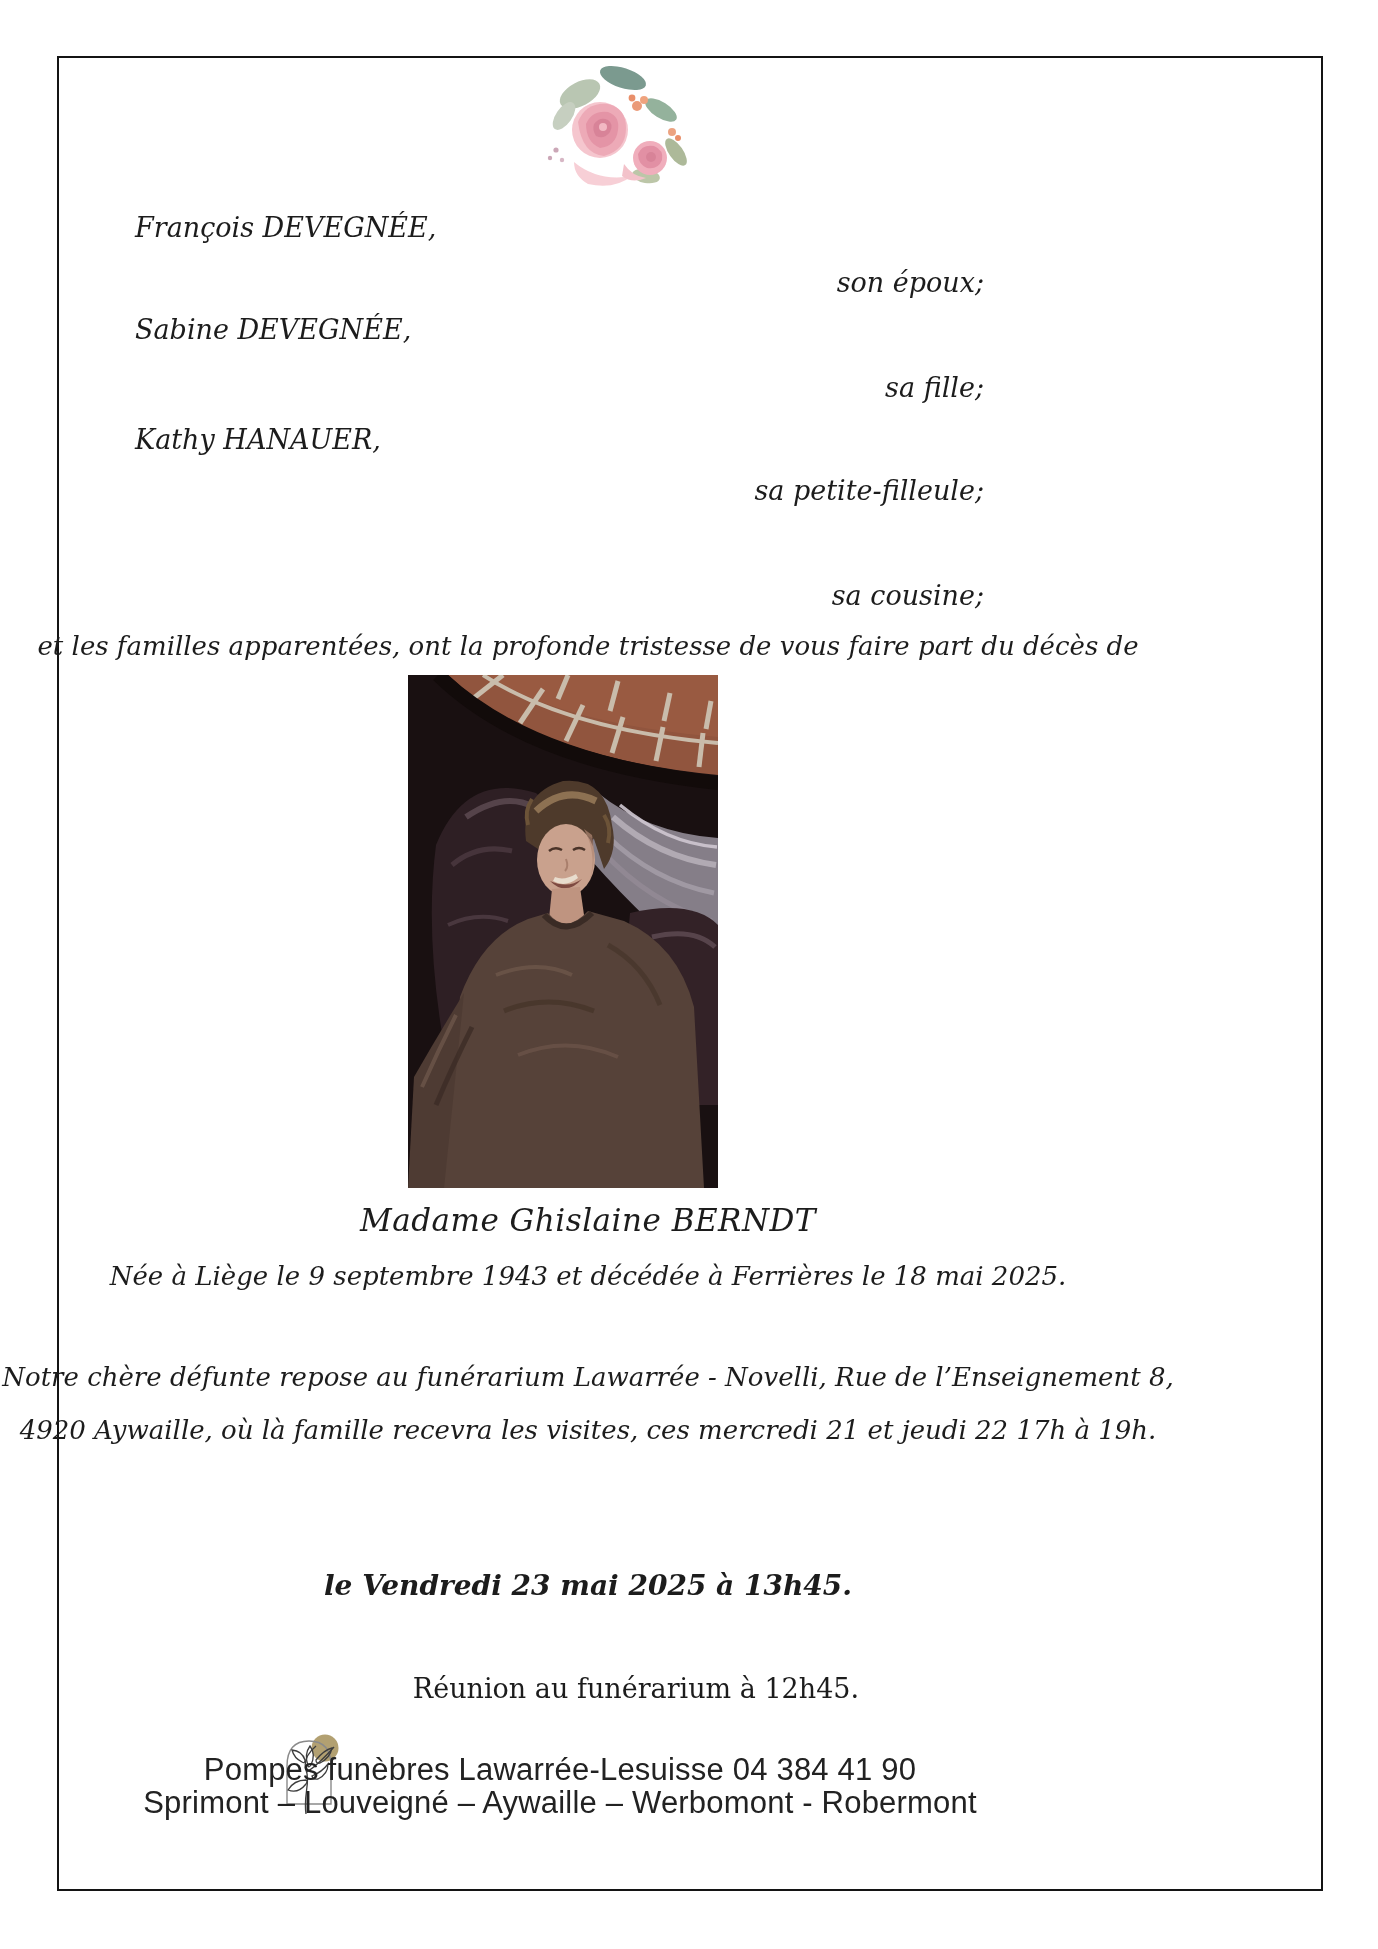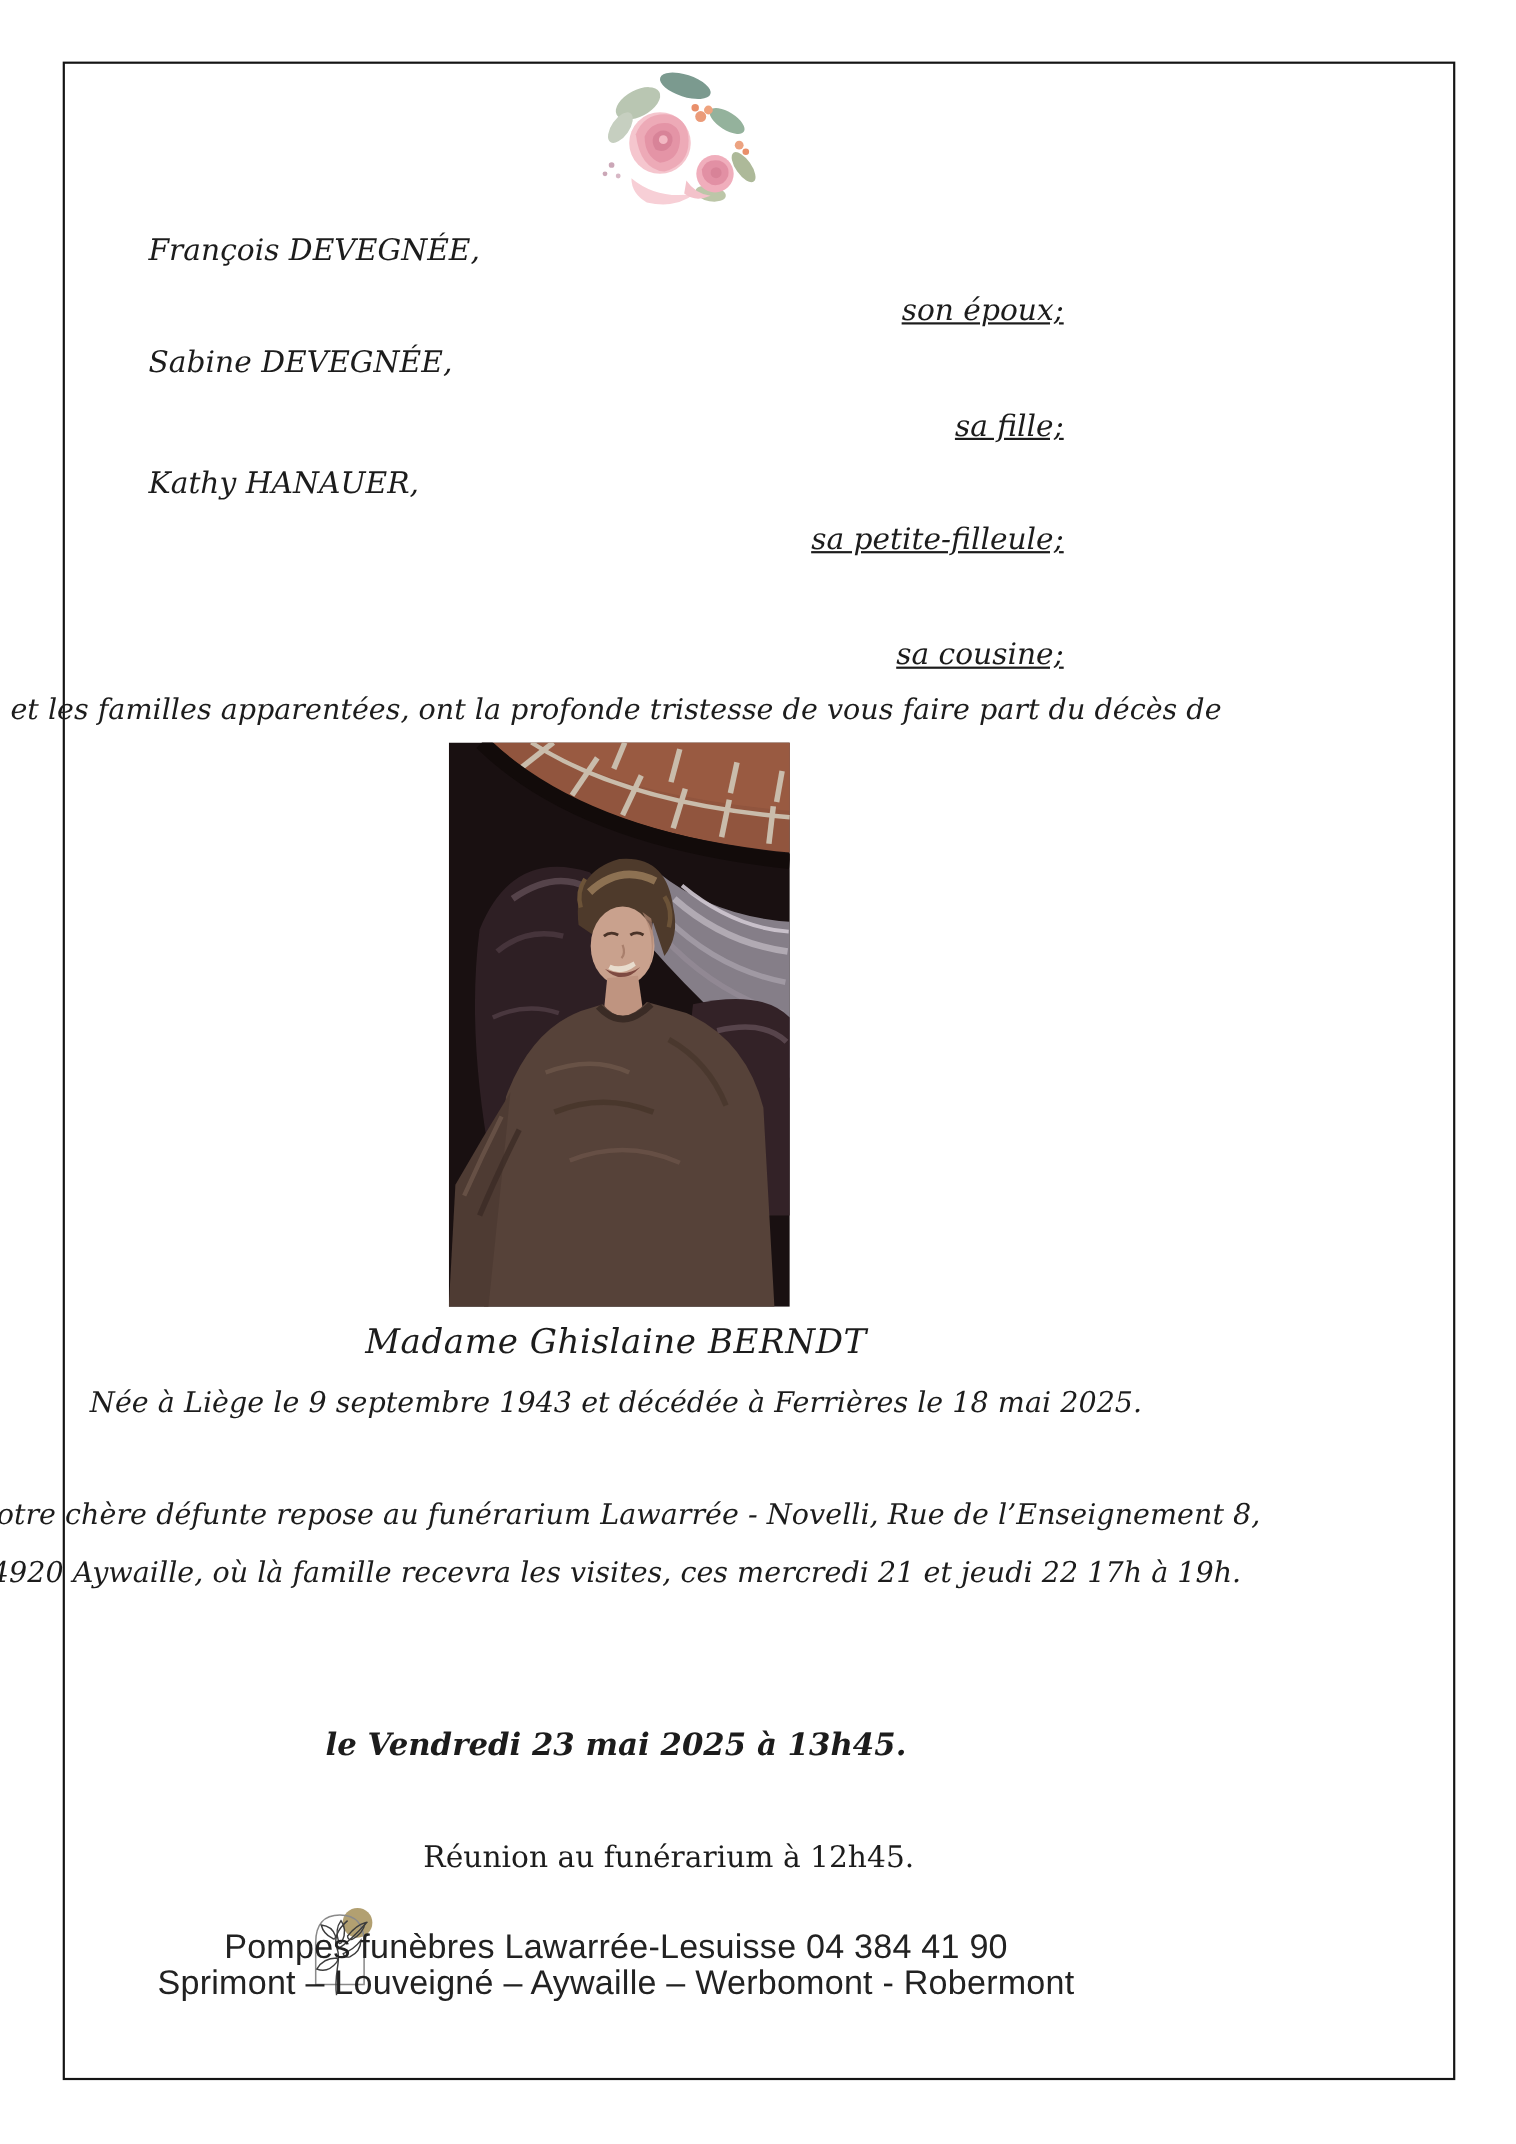--- a/index.html
+++ b/index.html
@@ -13,22 +13,22 @@
   }
   .frame{
     position:absolute;left:57px;top:56px;width:1262px;height:1831px;
     border:2px solid #141414;
   }
   .flower{position:absolute;left:528px;top:58px;width:164px;height:134px;}
   .photo{position:absolute;left:408px;top:675px;width:310px;height:513px;}
   .logo{position:absolute;left:276px;top:1732px;width:66px;height:82px;}
   .txt{position:absolute;white-space:nowrap;font-style:italic;font-size:27px;line-height:1.1;}
   .name{left:135px;text-align:left;}
-  .rel{right:411px;text-align:right;text-decoration:underline;}
-  .ctr{left:560px;transform:translateX(-50%);font-size:26px;}
+  .rel{right:394px;text-align:right;}
+  .ctr{left:588px;transform:translateX(-50%);font-size:26px;}
   .title{font-weight:normal;font-size:31px;letter-spacing:0.5px;}
   .bold{font-weight:bold;font-size:28px;}
   .upright{font-style:normal;font-size:27px;margin-left:48px;}
   .footer-line{
     position:absolute;left:560px;transform:translateX(-50%);
     white-space:nowrap;text-align:center;
     font-family:"Liberation Sans", sans-serif;
     font-style:normal;font-size:31px;color:#222222;letter-spacing:0.2px;
   }
 </style>

